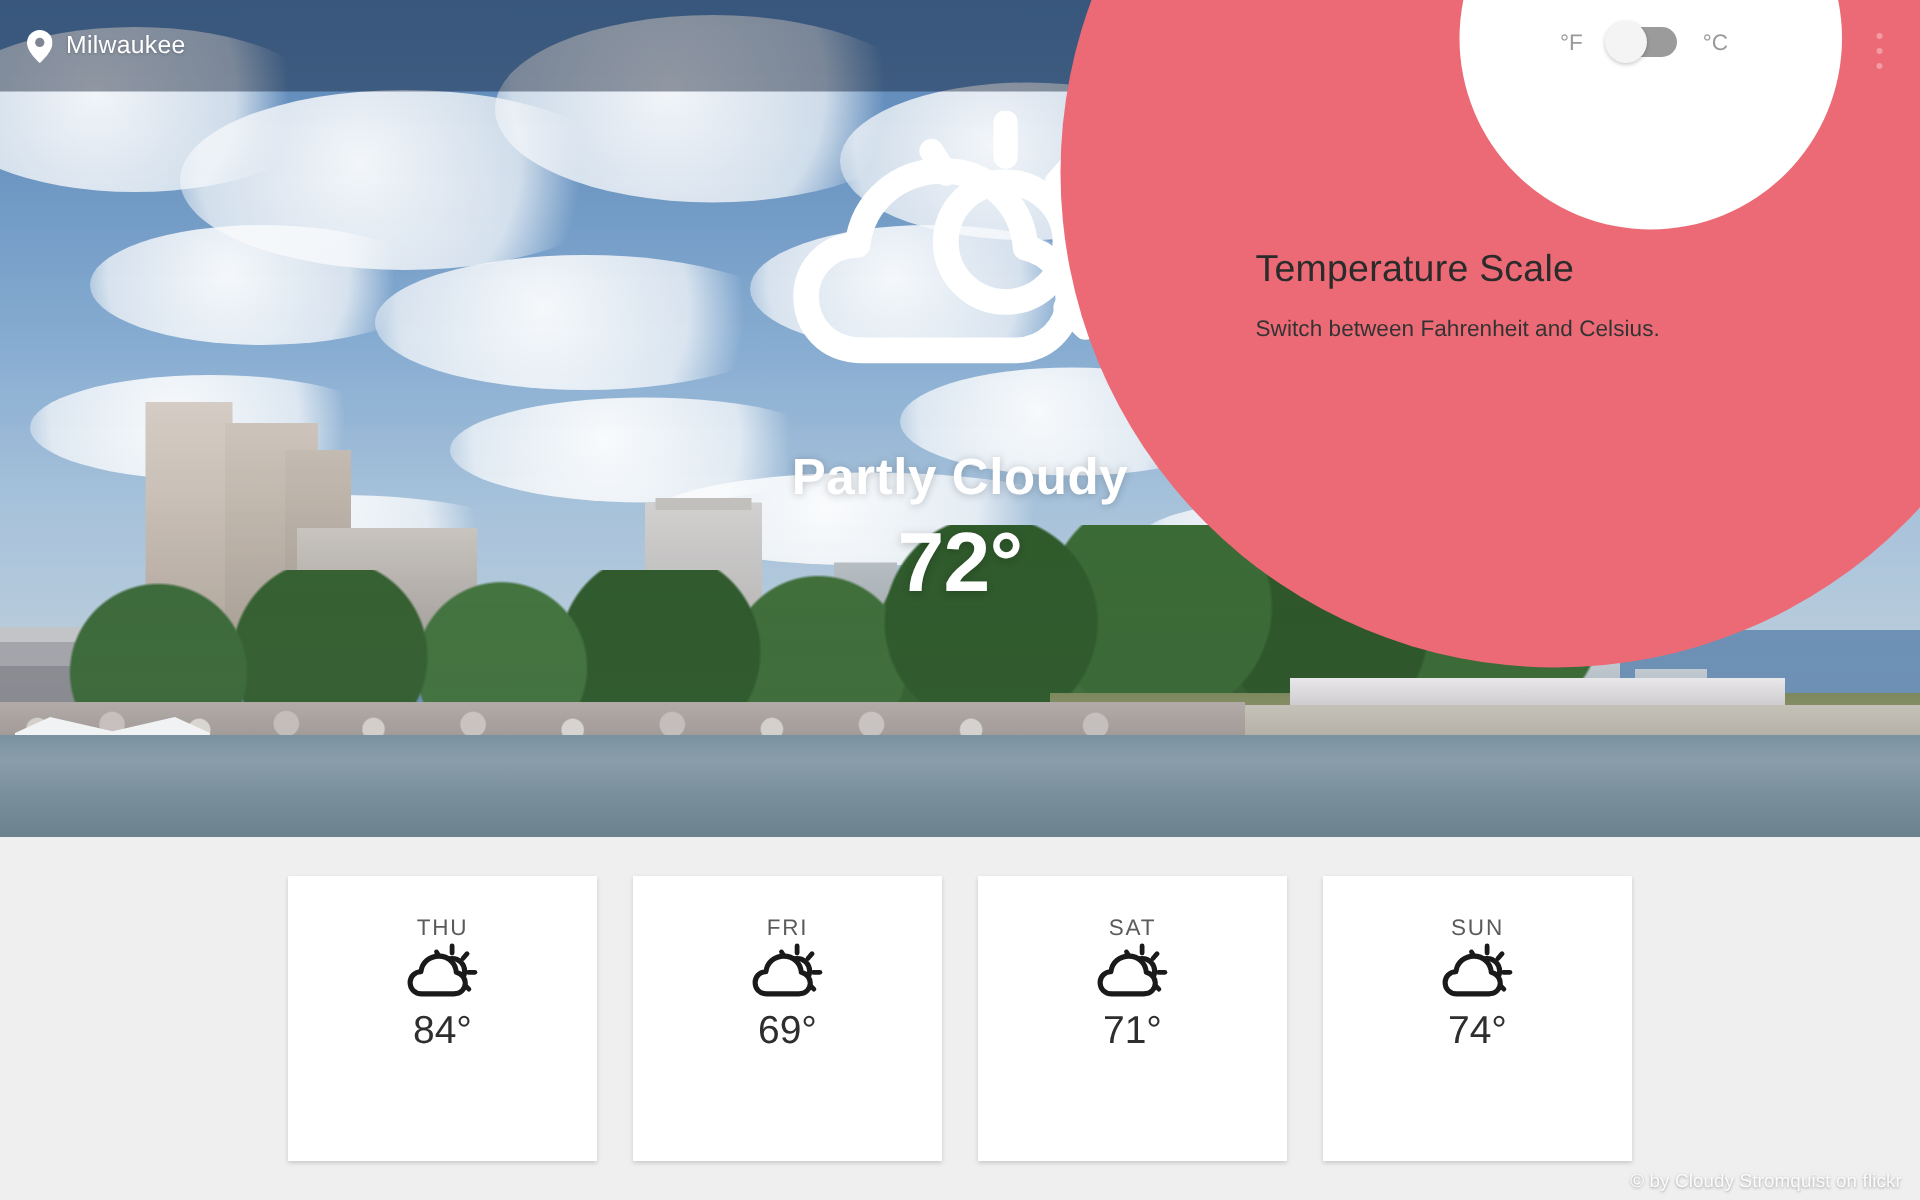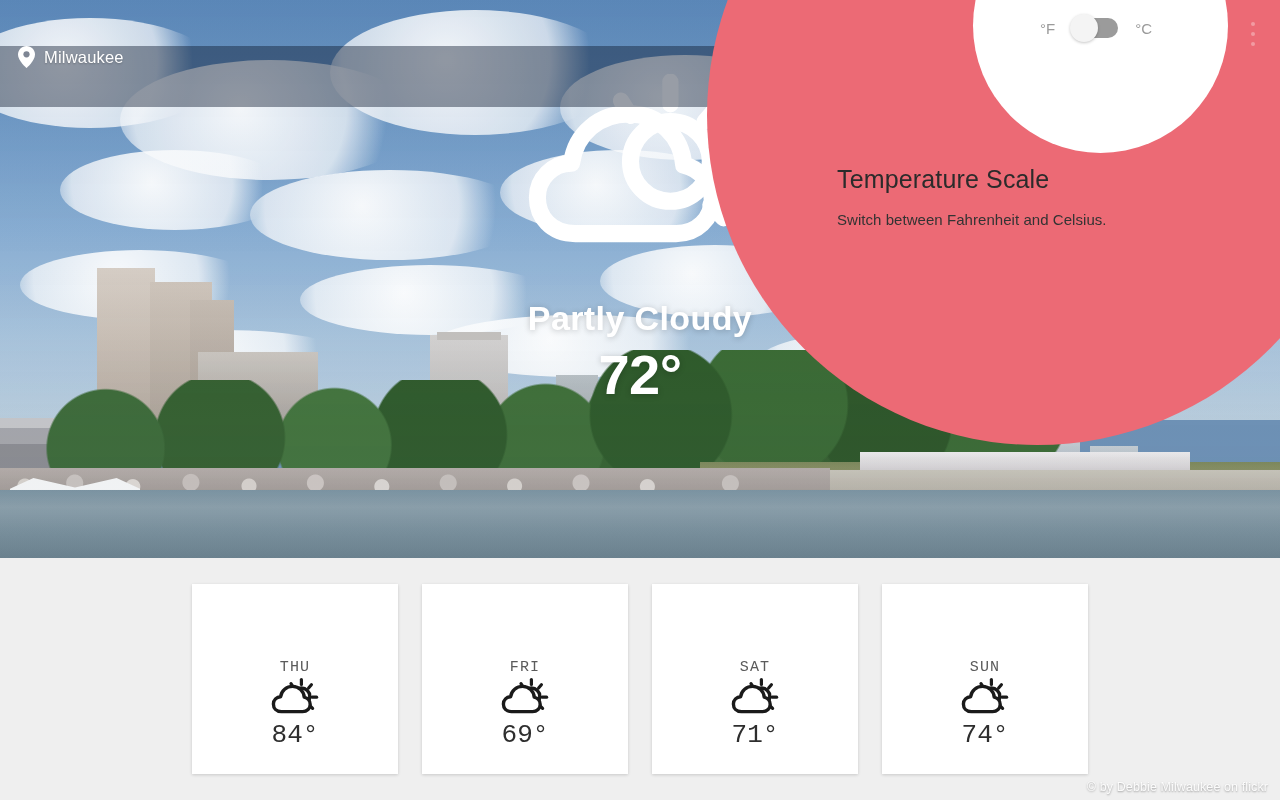--- a/index.html
+++ b/index.html
@@ -104,21 +104,21 @@
     position:absolute; inset:0;
     backdrop-filter:blur(0.4px);
     background:linear-gradient(to bottom, rgba(90,130,175,.06), rgba(120,150,175,.02) 60%, rgba(80,105,125,.10));
     pointer-events:none;
   }
 
   
   #topbar {
     position:absolute; left:0; top:0; width:1280px; height:61px;
     background:rgba(10,22,42,.42);
-    display:flex; align-items:flex-start; z-index:6;margin-top:46px;
+    display:flex; align-items:center; z-index:6;
   }
   #location { display:flex; align-items:center; gap:9px; padding-left:18px; }
   #location .pin { width:17px; height:22px; display:block; }
   #location .name {
     color:#fff; font-size:16.5px; letter-spacing:.2px;
     text-shadow:0 1px 2px rgba(0,0,0,.25);
   }
 
   
   #hero-weather {
@@ -203,21 +203,21 @@
   
   #forecast {
     position:absolute; left:0; top:558px; width:1280px; height:242px;
     background:#efefef; display:flex; align-items:center;
     justify-content:center; gap:24px;
   }
   .fc-card {
     width:206px; height:190px; background:#fff;
     box-shadow:0 1px 3px rgba(0,0,0,.16);
     display:flex; flex-direction:column; align-items:center;
-    justify-content:flex-end; padding:26px 0 24px; cursor:pointer;font-family:Liberation Mono, monospace;
+    justify-content:flex-start; padding:26px 0 24px; cursor:pointer;
   }
   .fc-day { color:#5b5b5b; font-size:15px; letter-spacing:1.2px; }
   .fc-icon { width:48px; height:44px; }
   .fc-temp { color:#2e2e2e; font-size:26px; font-weight:400; }
 </style>
 </head>
 <body>
 
 <div id="app">
 
@@ -288,21 +288,21 @@
       <path d="M26 84 C13 84 6 75 6 65 C6 55 14 47 24 47 C26 31 39 21 54 21
                C70 21 82 33 83 48 C92 50 98 58 98 66 C98 76 90 84 79 84 Z" fill="none" stroke="#ffffff" stroke-width="9" stroke-linejoin="round" stroke-linecap="round"></path>
       <path d="M26 84 C13 84 6 75 6 65 C6 55 14 47 24 47 C26 31 39 21 54 21
                C70 21 82 33 83 48 C92 50 98 58 98 66 C98 76 90 84 79 84 Z" fill="#ffffff" opacity="0"></path>
     </svg>
     <div id="hero-cond">Partly Cloudy</div>
     <div id="hero-temp">72°</div>
   </div>
 
   <div id="credit">
-    <span>© by Debbie Milwaukee on </span><b>flickr</b>
+    <span>© by Cloudy Stromquist on </span><b>flickr</b>
   </div>
 
   <div id="topbar">
     <div id="location">
       <svg class="pin" viewBox="0 0 17 22">
         <path d="M8.5 0C3.8 0 0 3.8 0 8.5C0 14.9 8.5 22 8.5 22S17 14.9 17 8.5C17 3.8 13.2 0 8.5 0Z" fill="#ffffff"></path>
         <circle cx="8.5" cy="8.3" r="3.1" fill="rgba(20,35,60,.55)"></circle>
       </svg>
       <span class="name">Milwaukee</span>
     </div>

